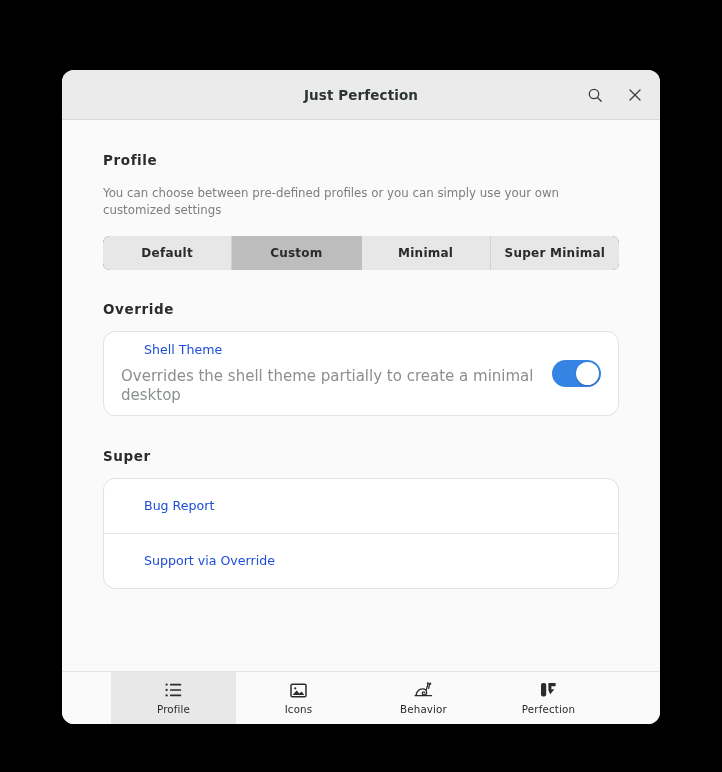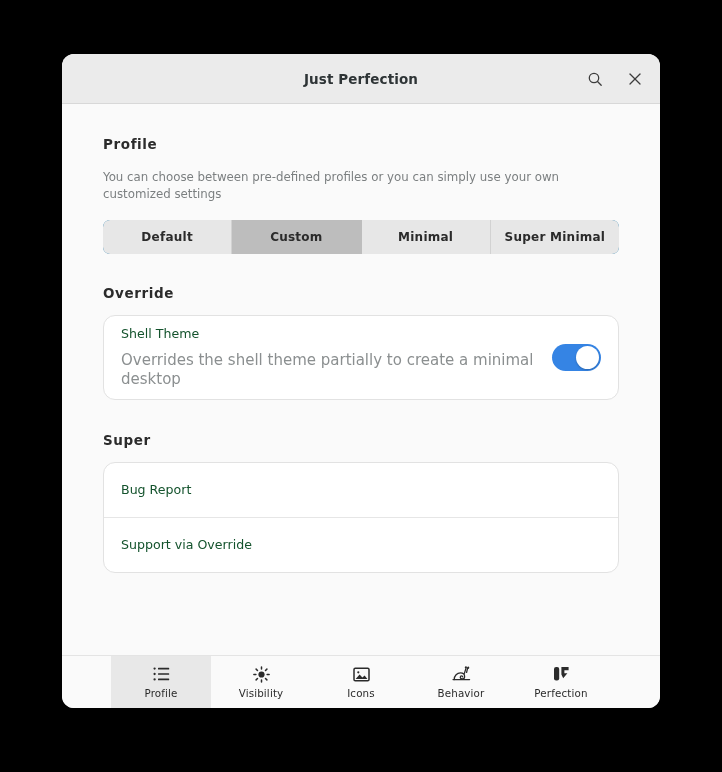--- a/index.html
+++ b/index.html
@@ -11,21 +11,21 @@
     height: 772px;
     background: #000000;
     font-family: "DejaVu Sans", "Liberation Sans", sans-serif;
     overflow: hidden;
   }
 
   
   .window {
     position: absolute;
     left: 62px;
-    top: 54px;
+    top: 70px;
     width: 598px;
     height: 654px;
     background: #fafafa;
     border-radius: 12px;
     overflow: hidden;
     box-shadow: 0 2px 10px rgba(0,0,0,0.35);
     display: flex;
     flex-direction: column;
   }
 
@@ -139,22 +139,23 @@
     display: flex;
     align-items: center;
     padding: 0 17px;
     min-height: 52px;
     cursor: pointer;
   }
   .row + .row { border-top: 1px solid #e6e6e6; }
   .row-text { flex: 1 1 auto; padding: 9px 0; }
   .row-title {
     font-size: 12.6px;
-    color: #14532d;
+    color: #1d4ed8;
     line-height: 1.35;
+    margin-left: 23px;
   }
   .row-sub {
     font-size: 15px;
     color: #8b8f90;
     margin-top: 9px;
     line-height: 1.3;
   }
   .link-row { min-height: 54px; }
 
   
@@ -297,36 +298,20 @@
             <rect x="5" y="0.8" width="11.2" height="1.6" rx="0.5"></rect>
           <circle cx="1.6" cy="7" r="1.15"></circle>
             <rect x="5" y="6.2" width="11.2" height="1.6" rx="0.5"></rect>
           <circle cx="1.6" cy="12.4" r="1.15"></circle>
             <rect x="5" y="11.6" width="11.2" height="1.6" rx="0.5"></rect>
         </svg>
       </span>
       <span class="tab-label">Profile</span>
     </button>
 
-    <button class="tab">
-      <span class="tab-icon">
-        <svg width="17" height="17" viewBox="0 0 17 17" fill="none" stroke="#2b2b2b" stroke-width="1.5" stroke-linecap="round">
-          <circle cx="8.5" cy="8.5" r="3.1" fill="#2b2b2b" stroke="none"></circle>
-          <line x1="8.5" y1="0.9" x2="8.5" y2="2.9"></line>
-          <line x1="8.5" y1="14.1" x2="8.5" y2="16.1"></line>
-          <line x1="0.9" y1="8.5" x2="2.9" y2="8.5"></line>
-          <line x1="14.1" y1="8.5" x2="16.1" y2="8.5"></line>
-          <line x1="3.1" y1="3.1" x2="4.5" y2="4.5"></line>
-          <line x1="12.5" y1="12.5" x2="13.9" y2="13.9"></line>
-          <line x1="13.9" y1="3.1" x2="12.5" y2="4.5"></line>
-          <line x1="4.5" y1="12.5" x2="3.1" y2="13.9"></line>
-        </svg>
-      </span>
-      <span class="tab-label">Visibility</span>
-    </button>
 
     <button class="tab">
       <span class="tab-icon">
         <svg width="17" height="15" viewBox="0 0 17 15" fill="none">
           <rect x="1" y="1.3" width="15" height="12.4" rx="1.3" stroke="#2b2b2b" stroke-width="1.5"></rect>
           <circle cx="5.3" cy="5.3" r="1.1" fill="#2b2b2b"></circle>
           <path d="M2.6 12.1 L6.6 7.6 L9.4 10.6 L11.6 8.6 L14.4 12.1 Z" fill="#2b2b2b"></path>
         </svg>
       </span>
       <span class="tab-label">Icons</span>

